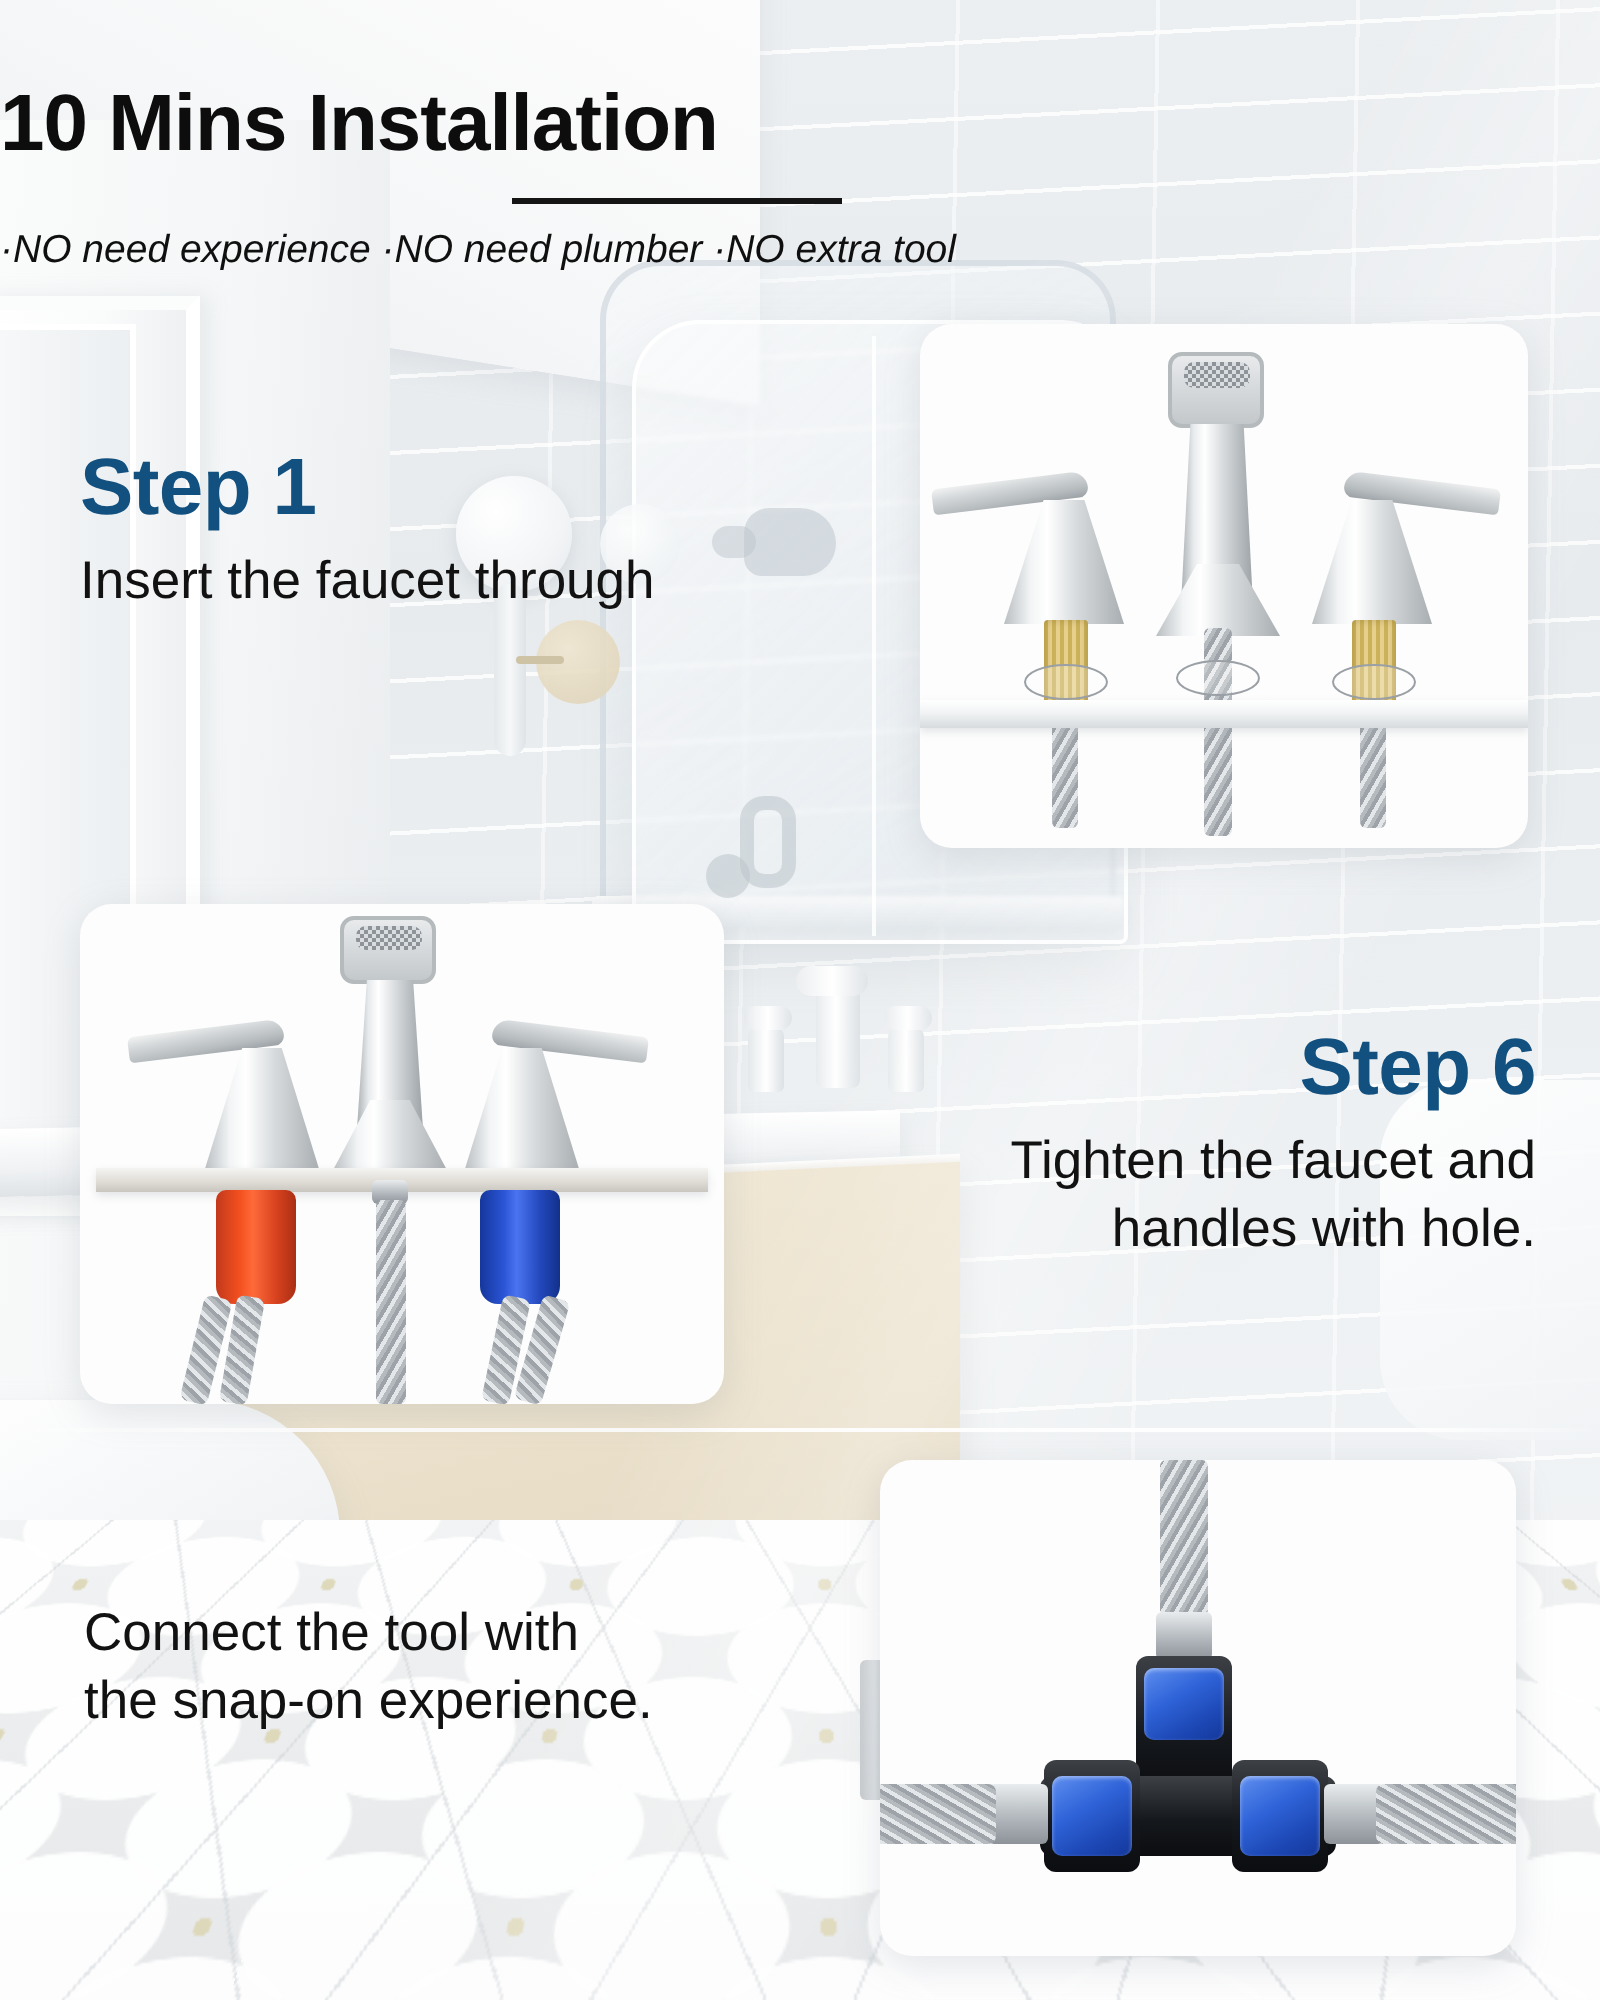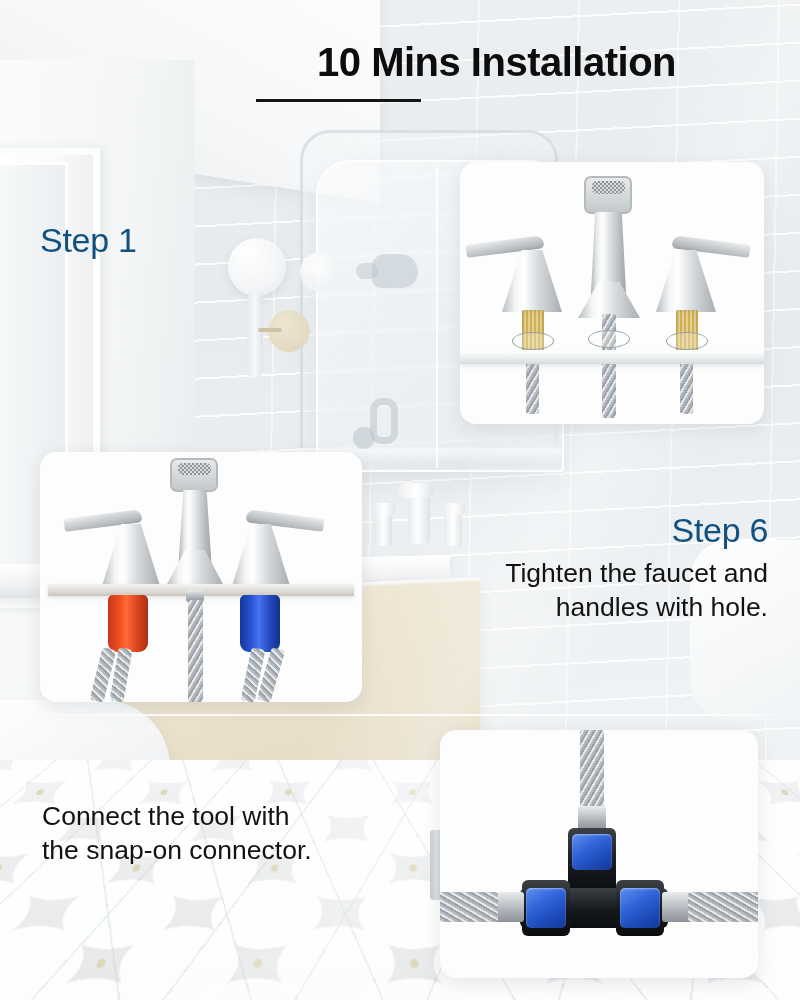--- a/index.html
+++ b/index.html
@@ -241,36 +241,36 @@
     position:absolute; left:0; top:714px; width:800px; height:2px;
     background:linear-gradient(90deg,rgba(255,255,255,0),rgba(255,255,255,.95) 12%,rgba(255,255,255,.95) 88%,rgba(255,255,255,0));
   }
   .sheen {
     position:absolute; left:0; top:0; width:800px; height:1000px;
     background:linear-gradient(118deg,rgba(255,255,255,0) 52%,rgba(255,255,255,.30) 62%,rgba(255,255,255,0) 72%);
     pointer-events:none;
   }
 
   
-  .header { position:absolute; left:0; top:40px; width:676px; text-align:right; }
+  .header { position:absolute; left:0; top:40px; width:676px; text-align:left; }
   .title {
     font-size:40px; font-weight:bold; color:#0d0d0d; letter-spacing:-0.5px;
     font-family:"Liberation Sans", sans-serif;
   }
   .title-rule {
     width:165px; height:3px; background:#151515; margin:14px auto 0;
   }
   .subtitle {
     margin-top:12px; font-size:19.5px; font-style:italic; color:#101010;
     font-family:"Liberation Sans", sans-serif;
   }
 
   
   .step-label {
-    font-size:34px; font-weight:normal; color:#12507f;
+    font-size:40px; font-weight:bold; color:#12507f;
     letter-spacing:-0.3px; line-height:1.1;
   }
   .step-body {
     font-size:26.5px; color:#121212; line-height:1.28; margin-top:8px;
   }
   #step1-text { position:absolute; left:40px; top:222px; width:400px; }
   #step2-text { position:absolute; left:390px; top:512px; width:378px; text-align:right; }
   #step3-text { position:absolute; left:42px; top:792px; width:400px; }
 
   
@@ -393,40 +393,42 @@
     <div class="floor-dots"></div>
     <div class="vanity-leg"></div>
 
     <div class="divider"></div>
     <div class="sheen"></div>
   </div>
 
   <div class="header">
     <div class="title">10 Mins Installation</div>
     <div class="title-rule"></div>
+    <div class="subtitle">·NO need experience ·NO need plumber ·NO extra tool</div>
   </div>
 
   <div id="step1-text">
     <div class="step-label">Step 1</div>
     <div class="step-body">
+      <div>Insert the faucet through</div>
     </div>
   </div>
 
   <div id="step2-text">
     <div class="step-label">Step 6</div>
     <div class="step-body">
       <div>Tighten the faucet and</div>
       <div>handles with hole.</div>
     </div>
   </div>
 
   <div id="step3-text">
     <div class="step-body">
       <div>Connect the tool with</div>
-      <div>the snap-on connector.</div>
+      <div>the snap-on experience.</div>
     </div>
   </div>
 
   <div class="card" id="card1">
 
     <div class="handle-lever" style="left:6px;top:78px;width:78px;height:13px;transform:rotate(-7deg);"></div>
     <div class="bell" style="left:42px;top:88px;width:60px;height:62px;"></div>
     <div class="brass" style="left:62px;top:148px;width:22px;height:44px;"></div>
     <div class="nut-ring" style="left:52px;top:170px;width:42px;height:18px;"></div>
     <div class="hose" style="left:66px;top:190px;width:13px;height:62px;"></div>

